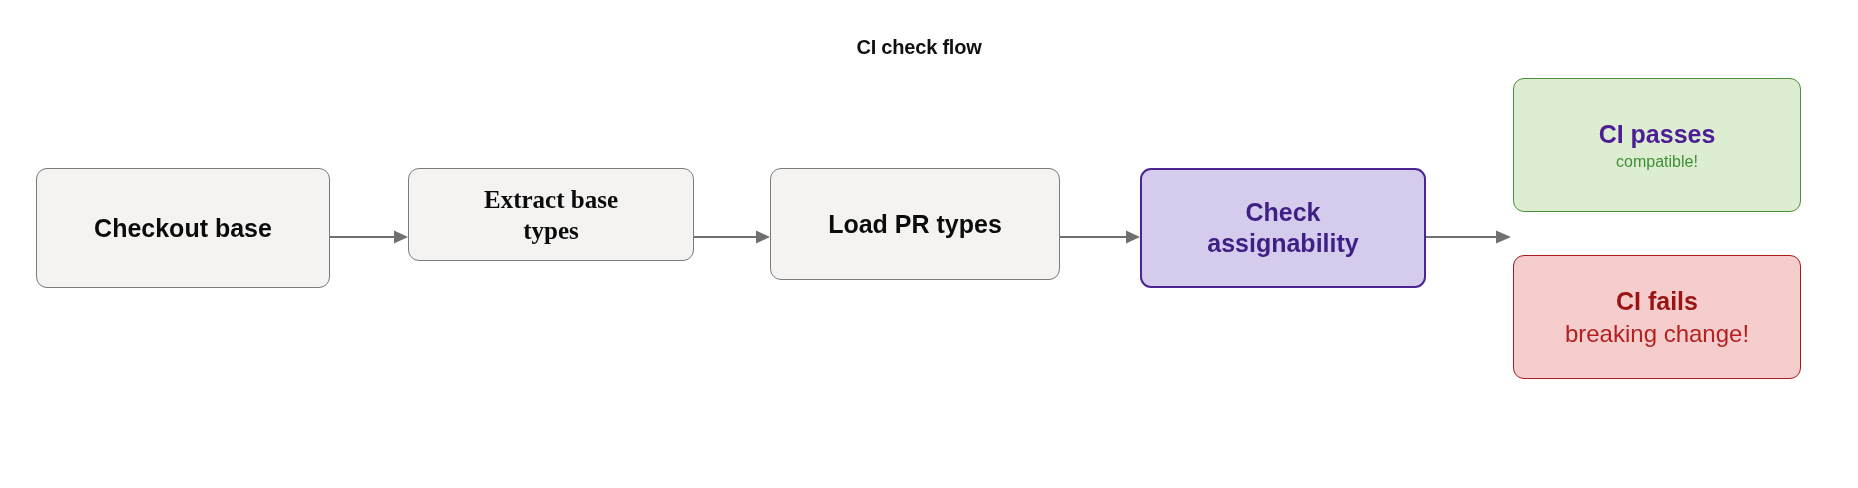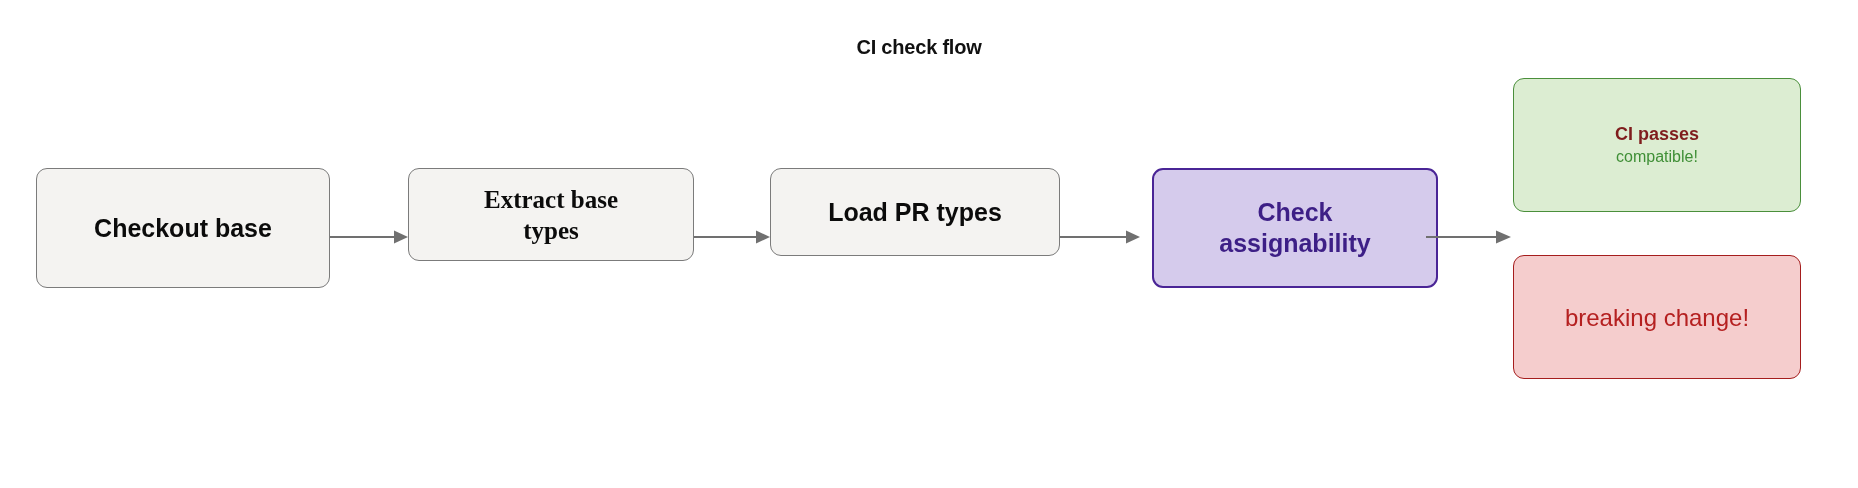--- a/index.html
+++ b/index.html
@@ -67,23 +67,23 @@
     font-size: 25px;
     font-weight: bold;
   }
 
   .node.success {
     background: #dcedd2;
     border: 1.8px solid #4a8f3b;
     color: #2e7d22;
   }
   .node.success .headline {
-    font-size: 18px;
+    font-size: 25px;
     font-weight: bold;
-    color: #7f1d1d;
+    color: #4c1d95;
   }
   .node.success .subline {
     font-size: 16px;
     font-weight: normal;
     color: #3f8f36;
     margin-top: 2px;
   }
 
   .node.failure {
     background: #f5cdcd;
@@ -99,22 +99,22 @@
     font-size: 24px;
     font-weight: normal;
     color: #b52020;
     margin-top: 2px;
     text-align: center;
   }
 
   
   #node-checkout-base   { left: 36px;   top: 168px; width: 294px; height: 120px; }
   #node-extract-schema  { left: 408px;  top: 168px; width: 286px; height: 93px; font-family: Liberation Serif, serif; }
-  #node-load-pr-types   { left: 770px;  top: 168px; width: 290px; height: 88px; }
-  #node-check-assign    { left: 1140px; top: 168px; width: 286px; height: 120px; margin-left: 12px; }
+  #node-load-pr-types   { left: 770px;  top: 168px; width: 290px; height: 112px; }
+  #node-check-assign    { left: 1140px; top: 168px; width: 286px; height: 120px; }
   #node-ci-passes       { left: 1513px; top: 78px;  width: 288px; height: 134px; }
   #node-ci-fails        { left: 1513px; top: 255px; width: 288px; height: 124px; }
 
   
   .connector {
     position: absolute;
     height: 22px;
     top: 226px;
   }
   .connector svg { display: block; }
@@ -176,16 +176,17 @@
       <polygon points="70,4.5 85,11 70,17.5" fill="#707070"></polygon>
     </svg>
   </div>
 
   <div class="node success" id="node-ci-passes">
     <span class="line headline">CI passes</span>
     <span class="line subline">compatible!</span>
   </div>
 
   <div class="node failure" id="node-ci-fails">
+    <span class="line headline">CI fails</span>
     <span class="line subline">breaking change!</span>
   </div>
 
 </div>
 
 </body></html>

